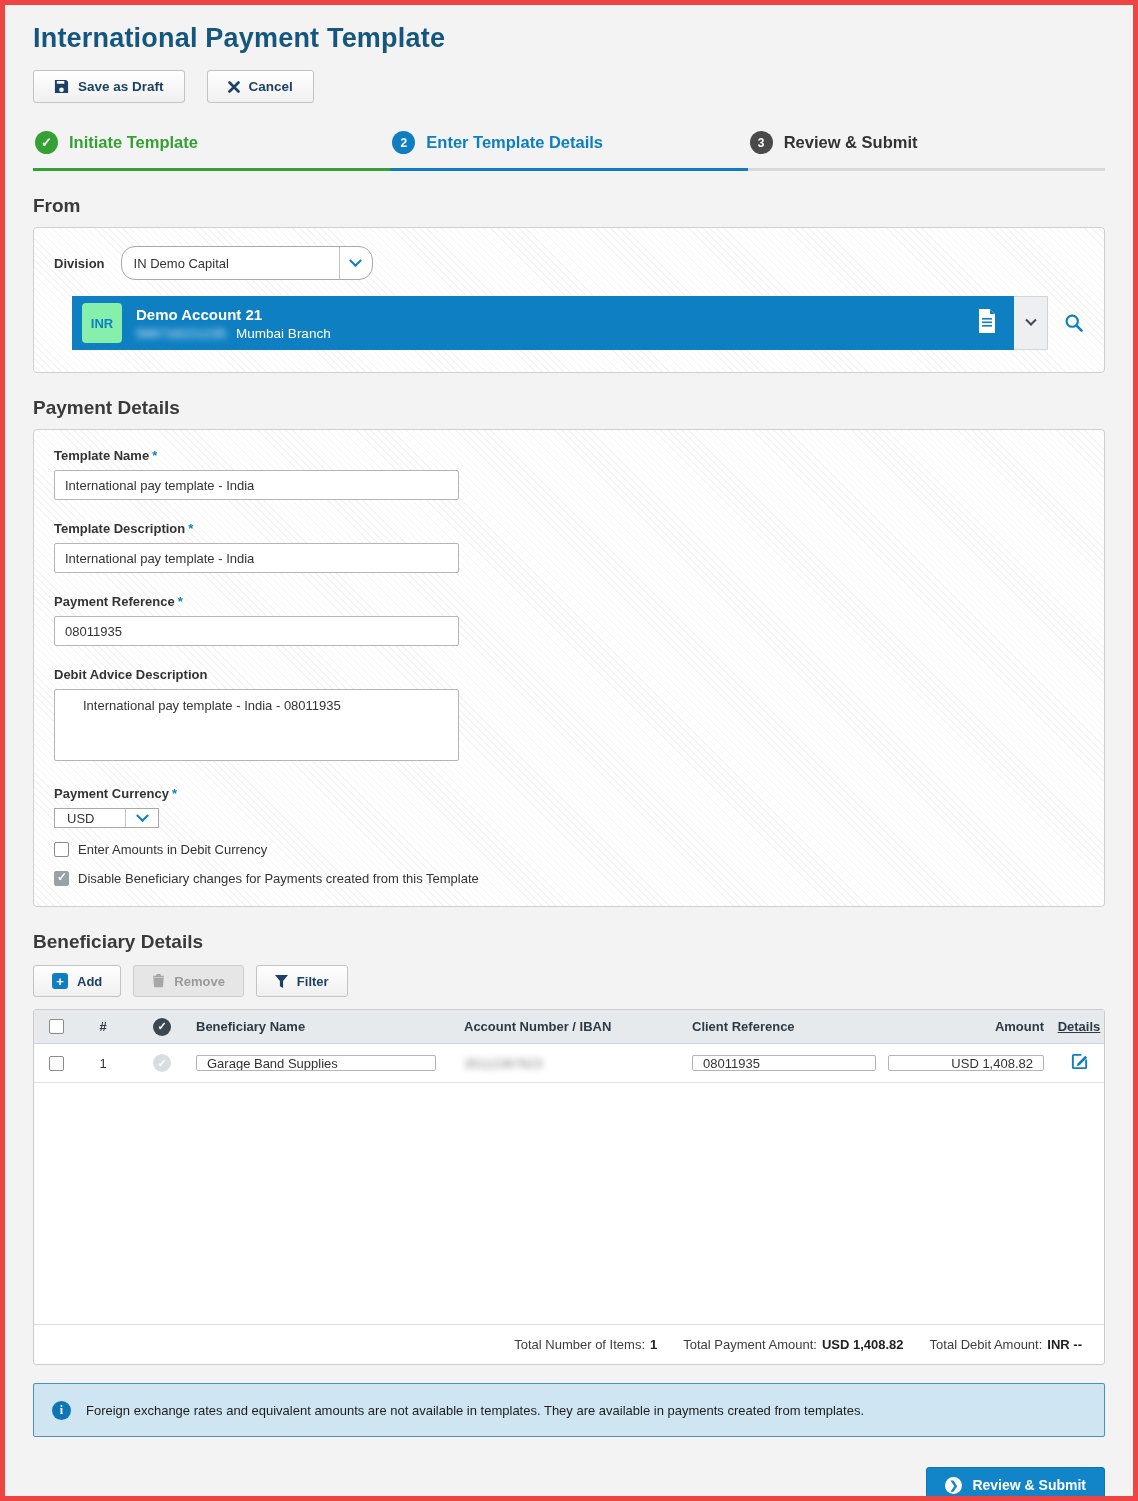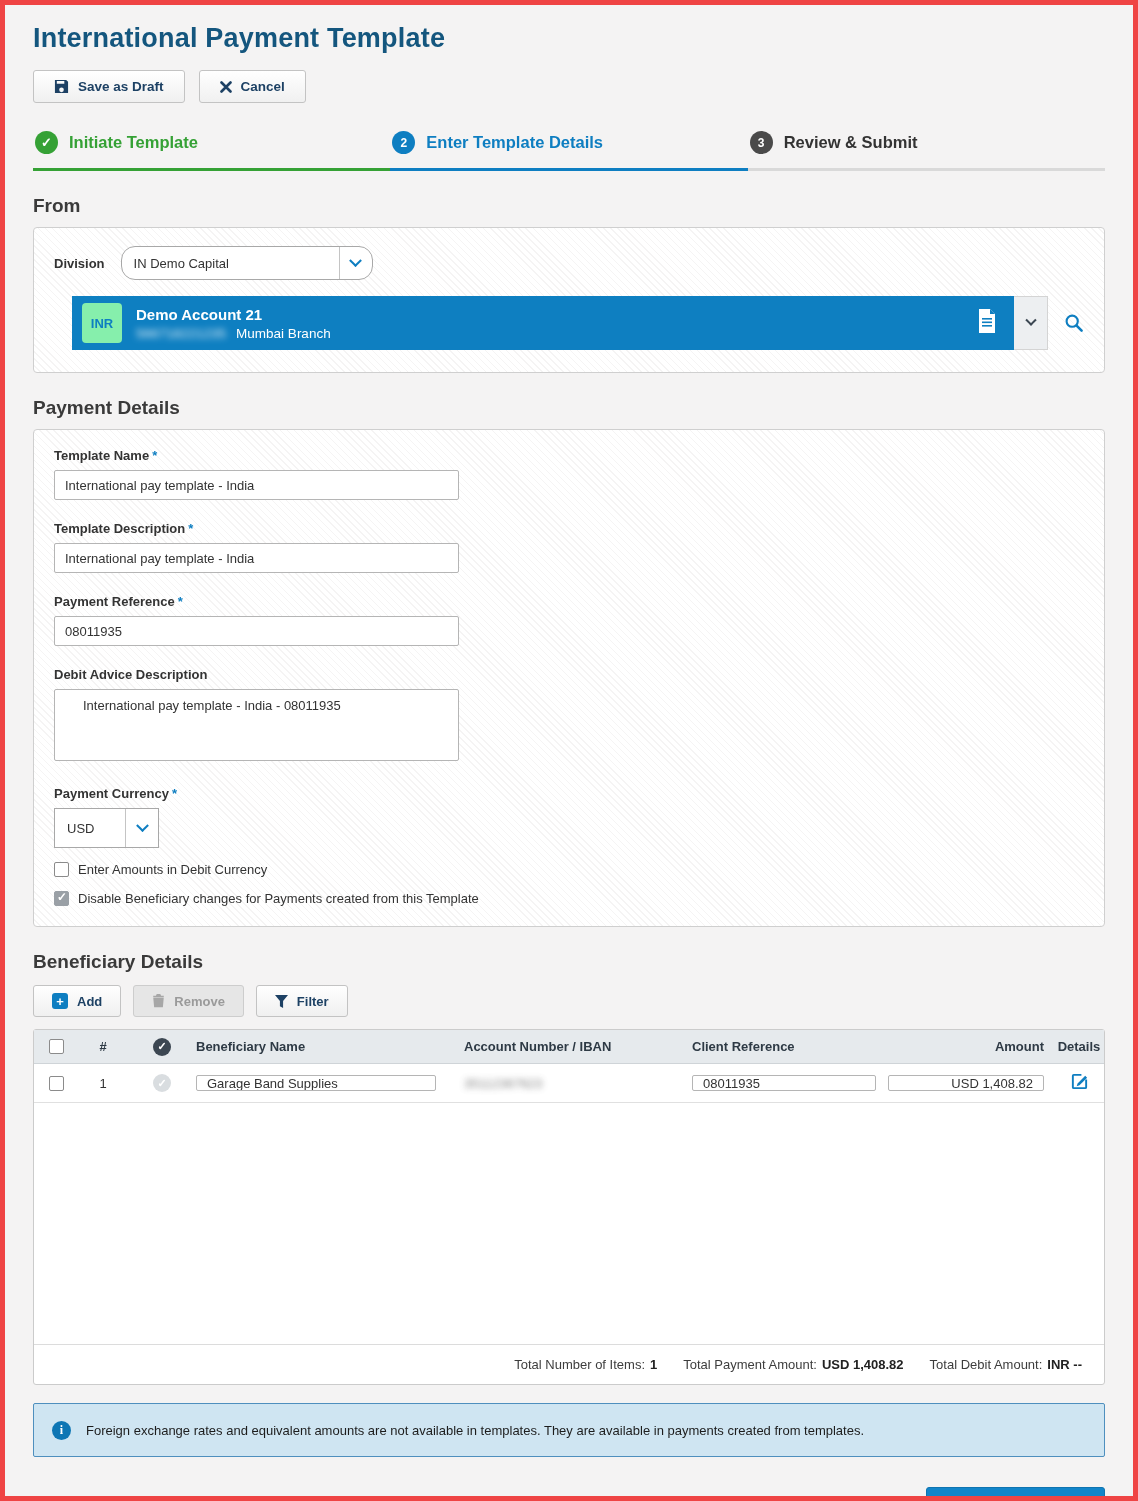--- a/index.html
+++ b/index.html
@@ -6,21 +6,21 @@
   html,body { background:#d9d9d9; }
   body { font-family:"Liberation Sans", sans-serif; }
   .page {
     width:1138px; height:1501px; margin:0 auto; position:relative;
     background:#f4f3f3; border:5px solid #ef4444;
     box-shadow:0 4px 0 #cfcfcf; overflow:hidden;
     padding:18px 28px 0 28px;
   }
   
   .page-title { font-size:27px; font-weight:600; color:#14567e; letter-spacing:.2px; }
-  .toolbar { display:flex; gap:14px; margin-top:16px; }
+  .toolbar { display:flex; gap:22px; margin-top:16px; }
   .btn {
     display:inline-flex; align-items:center; gap:9px; height:33px; padding:0 20px;
     background:linear-gradient(#ffffff,#f0f0f0); border:1px solid #c3c3c3; border-radius:3px;
     font-size:13.5px; font-weight:700; color:#1d4164; cursor:pointer;
   }
   .btn svg { display:block; }
   
   .steps { display:flex; margin-top:22px; }
   .step { flex:1; display:flex; align-items:center; gap:11px; padding:6px 0 14px 2px; border-bottom:3px solid #d9d9d9; }
   .step-circle {
@@ -75,21 +75,21 @@
   .acct-search { margin-left:16px; cursor:pointer; display:flex; }
   
   .form-field { margin-bottom:21px; }
   .form-field .field-label { display:block; margin-bottom:7px; }
   .req { color:#0e7ec1; font-weight:700; margin-left:3px; }
   .text-input {
     width:405px; height:30px; border:1px solid #b5b5b5; border-radius:2px; background:#fff;
     font-family:"Liberation Sans",sans-serif; font-size:13px; color:#333; padding:0 10px;
   }
   textarea.text-input { height:72px; padding:8px 28px; resize:none; }
-  .currency-select { width:105px; height:40px; }
+  .currency-select { width:105px; height:20px; }
   .checkbox-row { display:flex; align-items:center; gap:9px; margin-top:14px; cursor:pointer; }
   .cb { width:15px; height:15px; border:1px solid #8b8b8b; border-radius:2px; background:#fff; flex:0 0 auto; }
   .cb.checked { background:#9aa0a6; border-color:#9aa0a6; position:relative; }
   .cb.checked::after { content:"✓"; position:absolute; top:-2px; left:2px; color:#fff; font-size:12px; font-weight:700; }
   .checkbox-row span.cb-label { font-size:13px; color:#333; }
   
   .bene-toolbar { display:flex; gap:12px; margin-top:12px; }
   .btn.small { height:32px; padding:0 18px; font-weight:600; font-size:13px; }
   .btn.disabled { background:#e6e6e6; color:#9a9a9a; border-color:#cdcdcd; cursor:default; }
   .plus-badge { width:16px; height:16px; background:#0e7ec1; border-radius:3px; color:#fff; font-size:13px; font-weight:700; display:flex; align-items:center; justify-content:center; line-height:1; }
@@ -101,21 +101,21 @@
   .trow { display:flex; align-items:center; }
   .thead { background:#e6eaed; border-bottom:1px solid #cfd4d8; height:34px; font-size:13px; font-weight:700; color:#2e3a45; }
   .tbody-row { height:39px; border-bottom:1px solid #e0e0e0; font-size:13px; color:#333; }
   .col-check { width:44px; display:flex; justify-content:center; }
   .col-num { width:50px; text-align:center; }
   .col-status { width:68px; display:flex; justify-content:center; }
   .col-name { width:268px; }
   .col-account { width:228px; }
   .col-client { width:196px; }
   .col-amount { width:166px; text-align:right; padding-right:10px; }
-  .col-details { flex:1; text-align:center; }
+  .col-details { flex:1; text-align:center;text-decoration:underline; }
   .status-circle { width:18px; height:18px; border-radius:50%; display:flex; align-items:center; justify-content:center; color:#fff; font-size:11px; font-weight:700; }
   .status-circle.dark { background:#3c4752; }
   .status-circle.muted { background:#d9dde0; }
   .cell-input { width:240px; height:16px; }
   .cell-input.client { width:184px; }
   .cell-input.amount { width:156px; text-align:right; }
   .table-spacer { flex:1; }
   .totals-row {
     border-top:1px solid #dcdcdc; height:40px; display:flex; align-items:center; justify-content:flex-end;
     gap:26px; padding-right:22px; font-size:13px; color:#3d3d3d;

